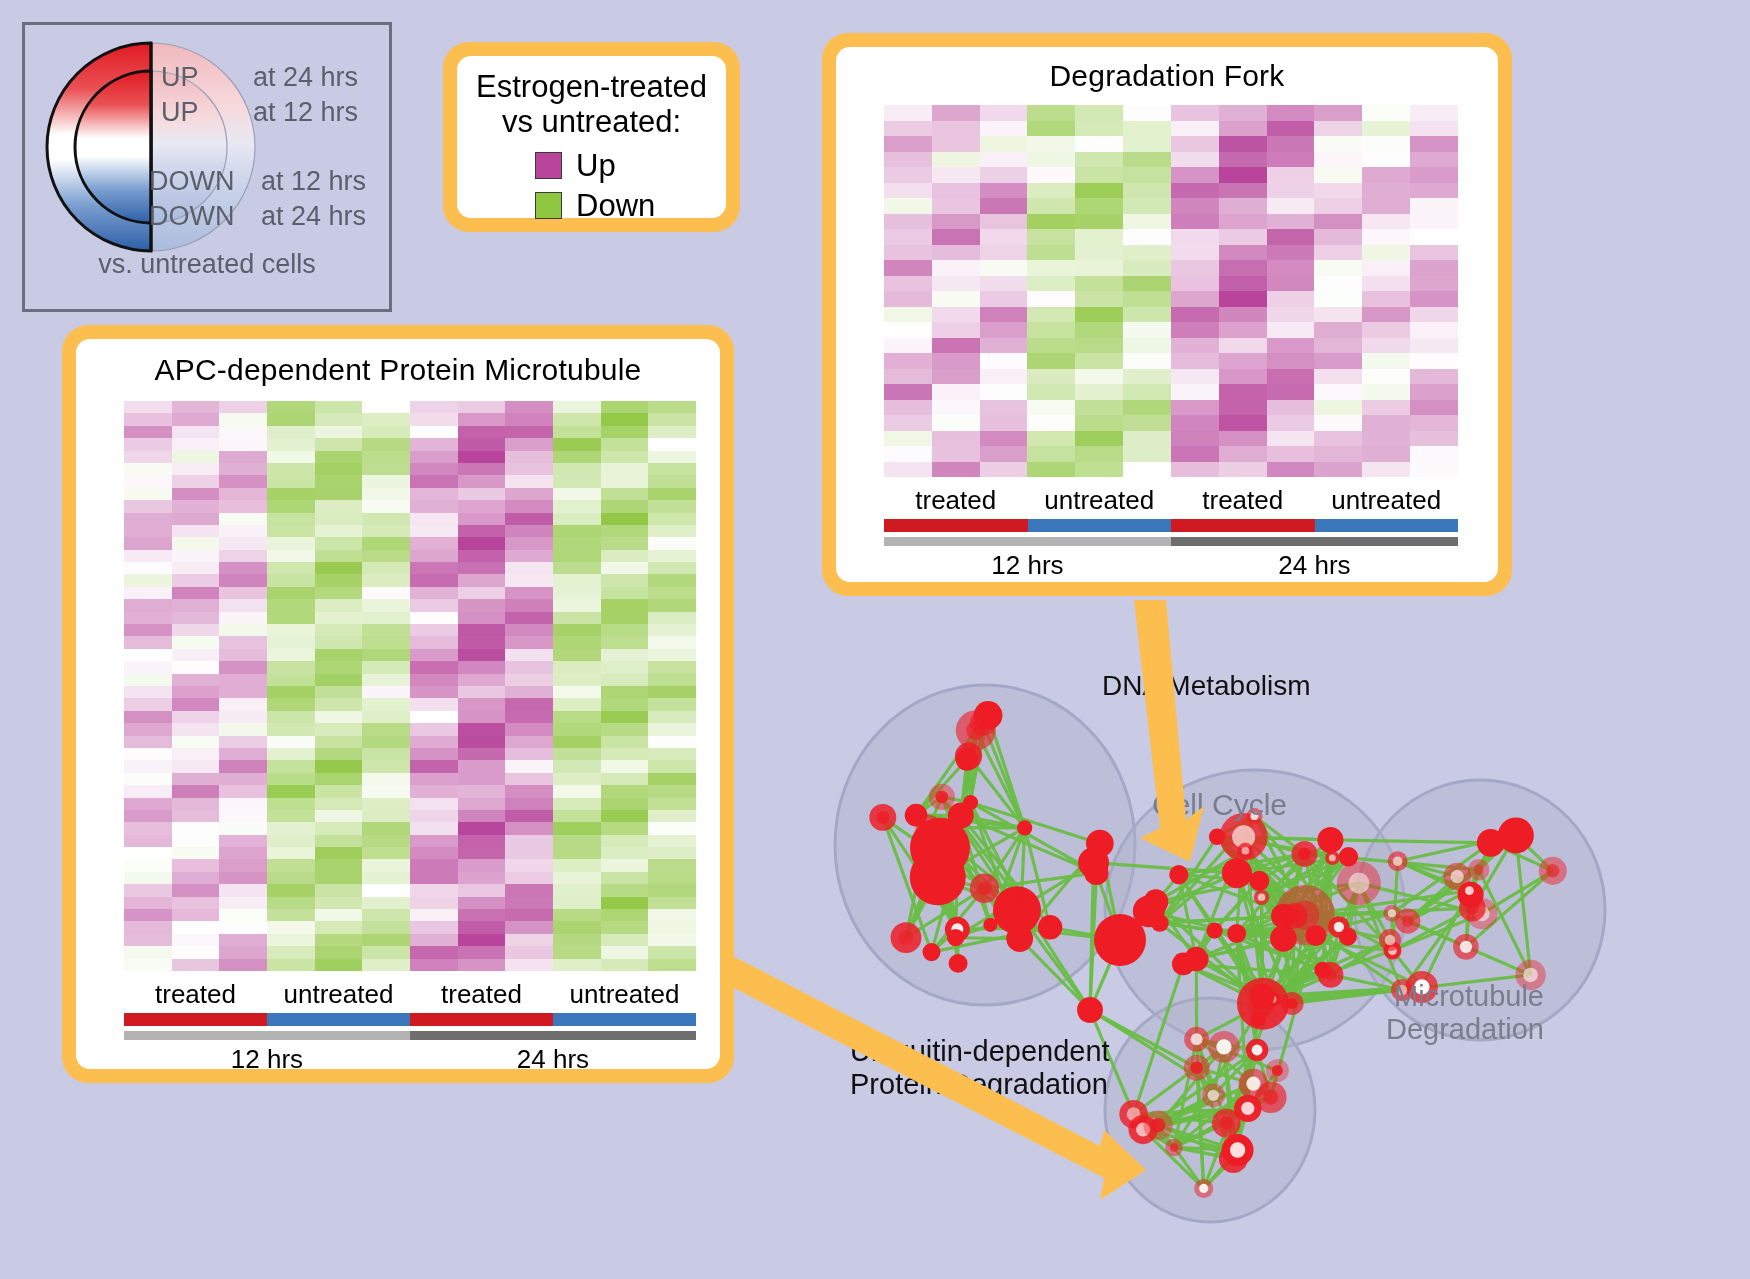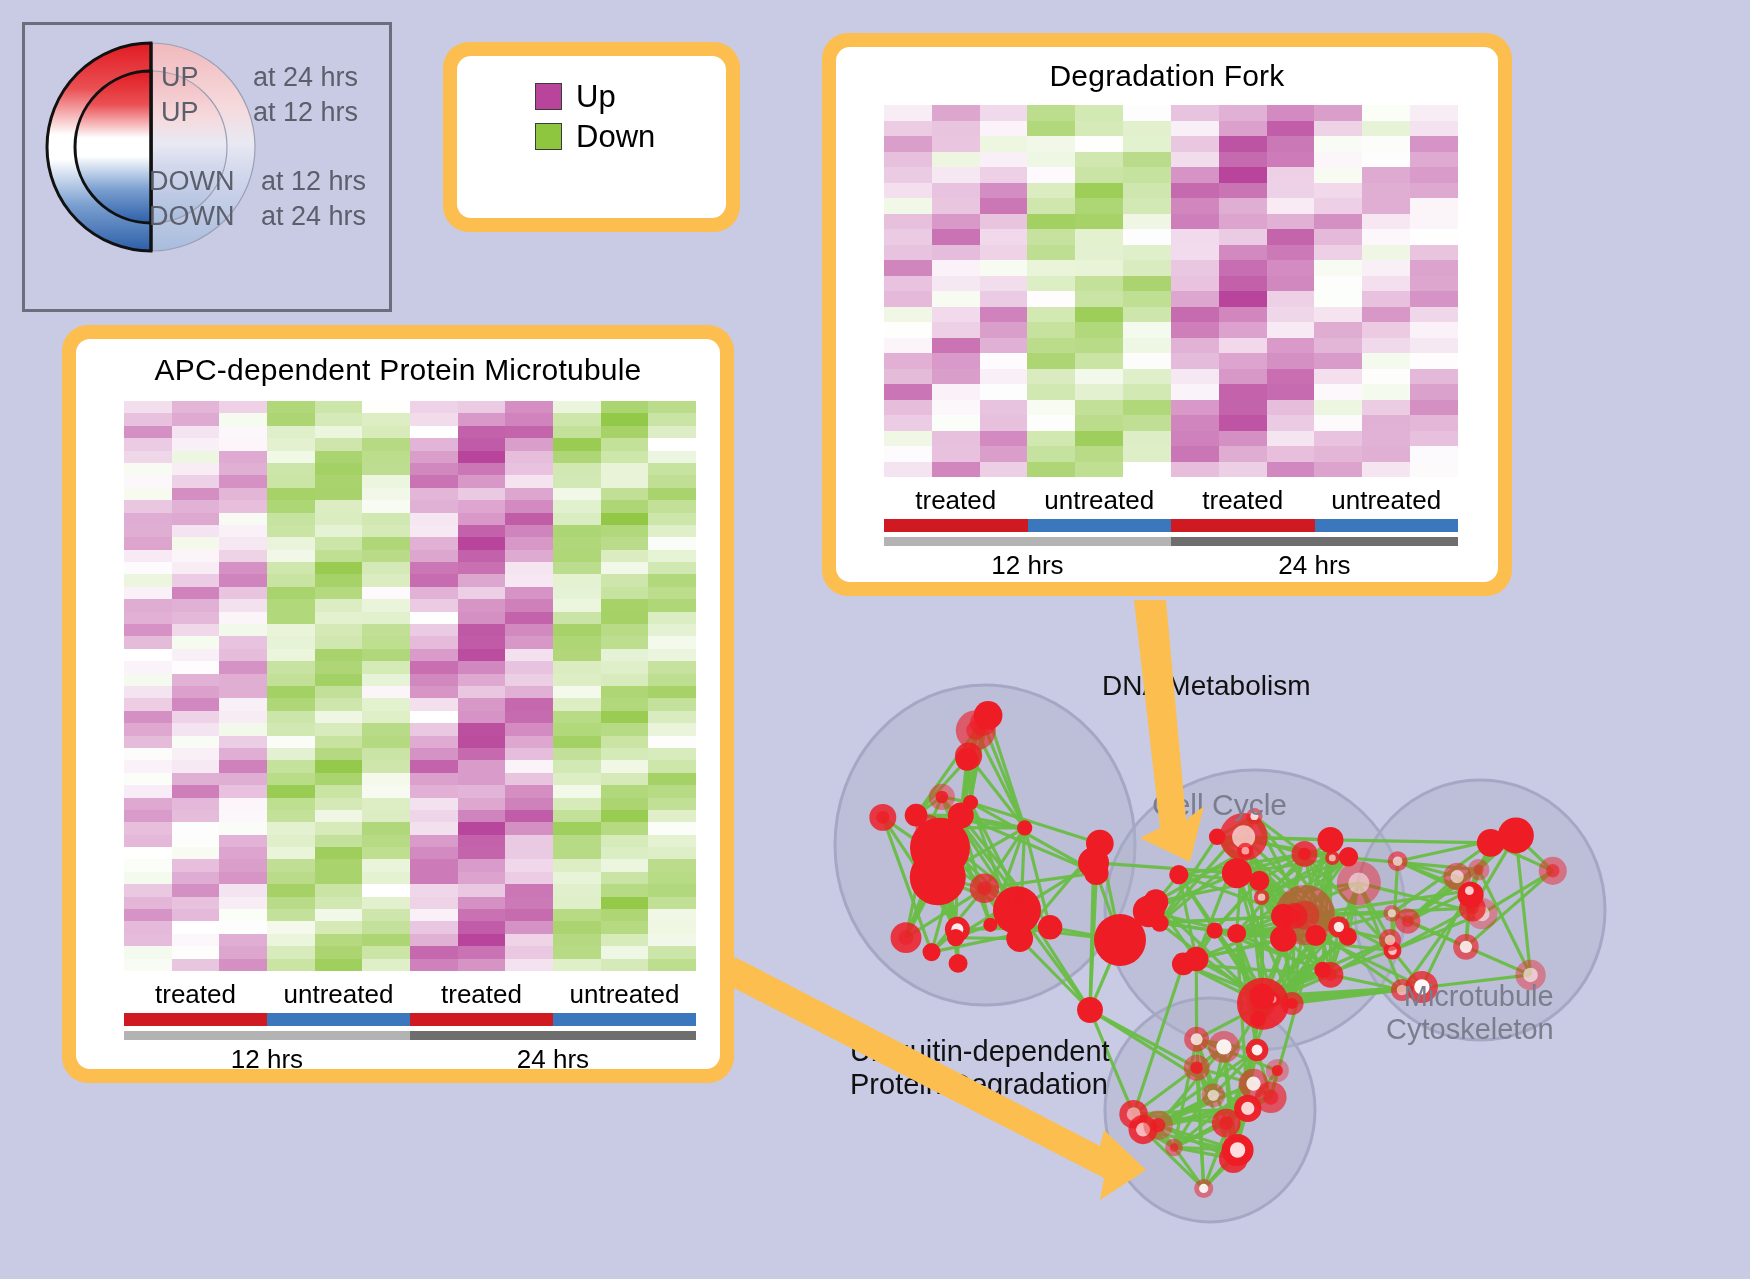--- a/index.html
+++ b/index.html
@@ -127,25 +127,30 @@
     <span class="ktext" style="left:136px;top:72px;">UP</span>
     <span class="ktext" style="left:228px;top:72px;">at 12 hrs</span>
 
     <span class="ktext" style="left:124px;top:141px;">DOWN</span>
     <span class="ktext" style="left:236px;top:141px;">at 12 hrs</span>
 
     <span class="ktext" style="left:124px;top:176px;">DOWN</span>
     <span class="ktext" style="left:236px;top:176px;">at 24 hrs</span>
 
     <div class="caption">
+      <div>vs. untreated cells</div>
     </div>
   </div>
 
   <div class="panel" id="legendbox">
     <div class="panel-inner">
+      <div class="legend-head">
+        <div>Estrogen-treated</div>
+        <div>vs untreated:</div>
+      </div>
       <div class="legend-rows">
         <div class="legend-row">
           <span class="legend-swatch" id="sw-up" style="background: rgb(184, 69, 155);"></span>
           <span class="legend-label">Up</span>
         </div>
         <div class="legend-row">
           <span class="legend-swatch" id="sw-down" style="background: rgb(142, 198, 63);"></span>
           <span class="legend-label">Down</span>
         </div>
       </div>
@@ -1587,21 +1592,21 @@
           <circle cx="300" cy="400" r="13" fill="#ee1c25"></circle>
           <circle cx="600" cy="330" r="11" fill="#ee1c25" fill-opacity="0.65"></circle>
           <circle cx="600" cy="330" r="5.279999999999999" fill="#ffffff" fill-opacity="0.57"></circle>
           <circle cx="612" cy="380" r="11" fill="#ee1c25" fill-opacity="0.66"></circle>
           <circle cx="612" cy="380" r="5.279999999999999" fill="#ffffff" fill-opacity="0.53"></circle>
         </g>
       </svg>
     <div class="net-label dark" style="left:312px;top:60px;">DNA Metabolism</div>
     <div class="net-label grey" style="left:362px;top:178px;font-size:30px;">Cell Cycle</div>
     <div class="net-label grey" style="left:596px;top:370px;text-align:right;font-size:29px;">Microtubule
-Cytoskeleton</div>
+Degradation</div>
     <div class="net-label dark" style="left:60px;top:425px;font-size:29px;">Ubiquitin-dependent
 Protein Degradation</div>
   </div>
 
   <svg id="arrows" style="position:absolute;left:0;top:0;width:1750px;height:1279px;pointer-events:none;">
 
     <polygon fill="#fbbe4f" points="1134,600 1166,600 1186,820 1204,806 1190,862 1140,838 1160,828"></polygon>
 
     <polygon fill="#fbbe4f" points="735,957 1100,1146 1104,1130 1146,1170 1100,1200 1104,1178 728,985"></polygon>
   </svg>

